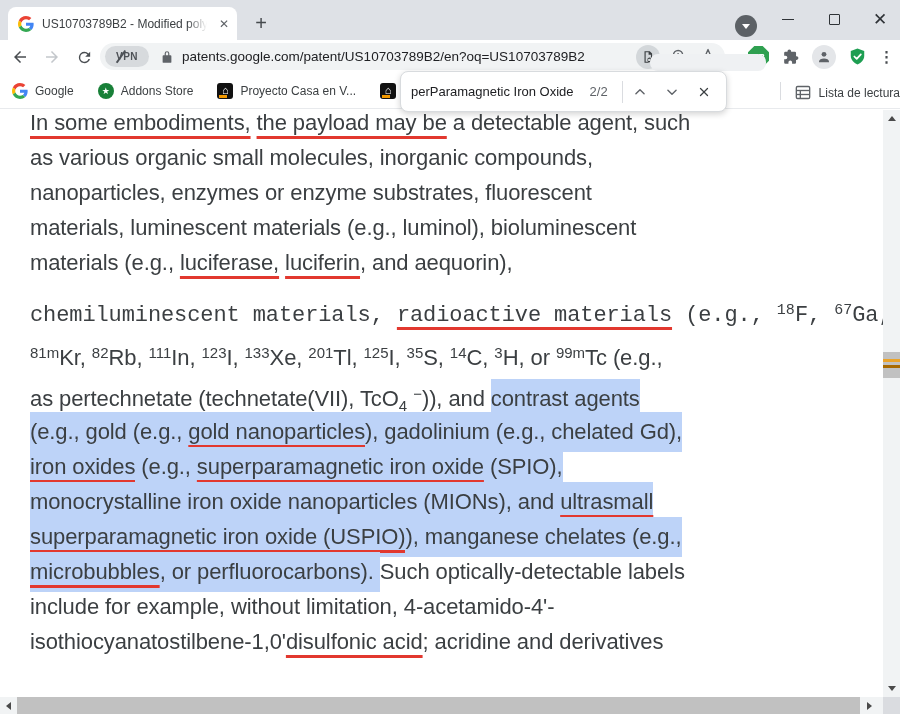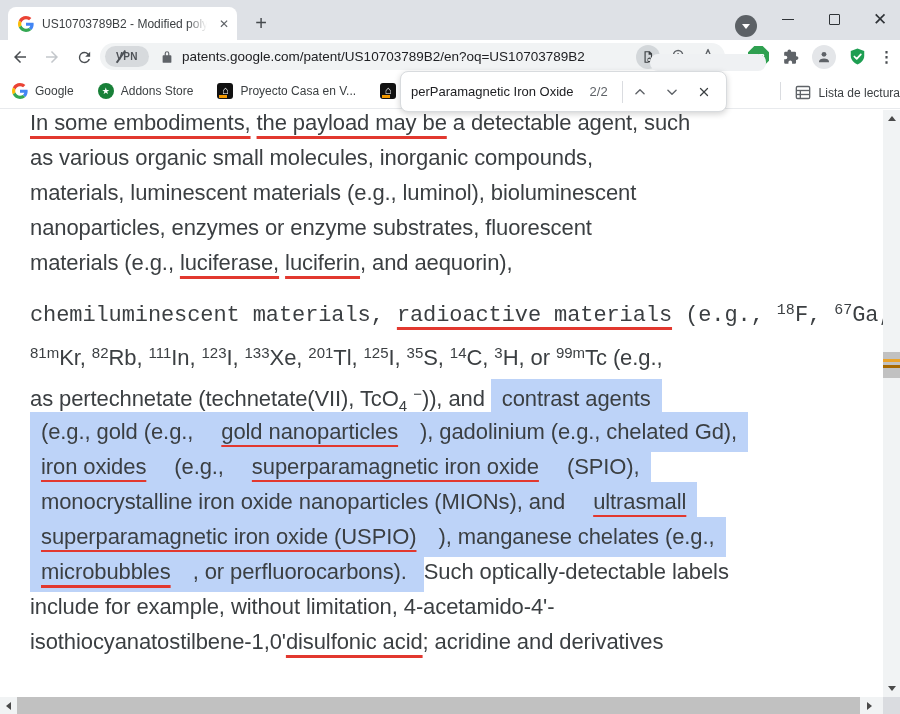--- a/index.html
+++ b/index.html
@@ -60,21 +60,21 @@
   .find-count{font-size:13px;color:#5f6368;margin-left:16px}
   .find-div{width:1px;height:22px;background:#dadce0;margin-left:14px}
   .find-btn{width:30px;height:30px;display:flex;align-items:center;justify-content:center;margin-left:2px}
 
   
   .content{position:absolute;left:0;top:110px;width:883px;bottom:17px;background:#fff;overflow:hidden}
   .patent-text{position:absolute;left:30px;top:-5px;width:700px;color:var(--txt)}
   .tline{height:35px;line-height:35px;font-size:22px;letter-spacing:-.1px;white-space:nowrap}
   .seg{white-space:pre}
   .ul{text-decoration:underline;text-decoration-color:var(--red);text-decoration-thickness:3px;text-underline-offset:6px;text-decoration-skip-ink:none}
-  .hl{background:var(--sel);padding:7px 11px 8px}
+  .hl{background:var(--sel);padding:7px 0 8px}
   .sup{font-size:15px;vertical-align:7px;letter-spacing:0}
   .sub{font-size:15px;vertical-align:-5px;letter-spacing:0}
 
   
   .vscroll{position:absolute;right:0;top:110px;width:17px;bottom:17px;background:var(--omnibox)}
   .vs-arrow{position:absolute;left:0;width:17px;height:17px;display:flex;align-items:center;justify-content:center}
   .tri-up{width:0;height:0;border-left:4px solid transparent;border-right:4px solid transparent;border-bottom:5px solid #4a4a4a}
   .tri-down{width:0;height:0;border-left:4px solid transparent;border-right:4px solid transparent;border-top:5px solid #4a4a4a}
   .tri-left{width:0;height:0;border-top:4px solid transparent;border-bottom:4px solid transparent;border-right:5px solid #4a4a4a}
   .tri-right{width:0;height:0;border-top:4px solid transparent;border-bottom:4px solid transparent;border-left:5px solid #4a4a4a}
@@ -248,22 +248,22 @@
         <line x1="6" y1="6" x2="18" y2="18" stroke="#3c4043" stroke-width="2.2" stroke-linecap="round"></line>
         <line x1="18" y1="6" x2="6" y2="18" stroke="#3c4043" stroke-width="2.2" stroke-linecap="round"></line>
       </svg>
   </div>
 </div>
 
 <div class="content">
   <div class="patent-text">
       <div class="tline"><span class="seg ul">In some embodiments,</span><span class="seg"> </span><span class="seg ul">the payload may be</span><span class="seg"> a detectable agent, such</span></div>
       <div class="tline"><span class="seg">as various organic small molecules, inorganic compounds,</span></div>
+      <div class="tline"><span class="seg">nanoparticles, enzymes or enzyme substrates, fluorescent</span></div>
       <div class="tline"><span class="seg">materials, luminescent materials (e.g., luminol), bioluminescent</span></div>
-      <div class="tline"><span class="seg">nanoparticles, enzymes or enzyme substrates, fluorescent</span></div>
       <div class="tline"><span class="seg">materials (e.g., </span><span class="seg ul">luciferase,</span><span class="seg"> </span><span class="seg ul">luciferin</span><span class="seg">, and aequorin),</span></div>
       <div class="tline" style="height: 42px; line-height: 42px; margin-top: 10px; font-family: Liberation Mono, monospace;"><span class="seg">chemiluminescent materials, </span><span class="seg ul">radioactive materials</span><span class="seg"> (e.g., </span><span class="seg sup">18</span><span class="seg">F, </span><span class="seg sup">67</span><span class="seg">Ga,</span></div>
       <div class="tline" style="height: 42px; line-height: 42px;"><span class="seg sup">81m</span><span class="seg">Kr, </span><span class="seg sup">82</span><span class="seg">Rb, </span><span class="seg sup">111</span><span class="seg">In, </span><span class="seg sup">123</span><span class="seg">I, </span><span class="seg sup">133</span><span class="seg">Xe, </span><span class="seg sup">201</span><span class="seg">Tl, </span><span class="seg sup">125</span><span class="seg">I, </span><span class="seg sup">35</span><span class="seg">S, </span><span class="seg sup">14</span><span class="seg">C, </span><span class="seg sup">3</span><span class="seg">H, or </span><span class="seg sup">99m</span><span class="seg">Tc (e.g.,</span></div>
       <div class="tline" style="height: 40px; line-height: 40px;"><span class="seg">as pertechnetate (technetate(VII), TcO</span><span class="seg sub">4</span><span class="seg"> </span><span class="seg sup">−</span><span class="seg">)), and </span><span class="seg hl">contrast agents</span></div>
       <div class="tline"><span class="seg hl">(e.g., gold (e.g., </span><span class="seg hl ul">gold nanoparticles</span><span class="seg hl">), gadolinium (e.g., chelated Gd),</span></div>
       <div class="tline"><span class="seg hl ul">iron oxides</span><span class="seg hl"> (e.g., </span><span class="seg hl ul">superparamagnetic iron oxide</span><span class="seg hl"> (SPIO),</span></div>
       <div class="tline"><span class="seg hl">monocrystalline iron oxide nanoparticles (MIONs), and </span><span class="seg hl ul">ultrasmall</span></div>
       <div class="tline"><span class="seg hl ul">superparamagnetic iron oxide (USPIO)</span><span class="seg hl">), manganese chelates (e.g.,</span></div>
       <div class="tline"><span class="seg hl ul">microbubbles</span><span class="seg hl">, or perfluorocarbons). </span><span class="seg">Such optically-detectable labels</span></div>
       <div class="tline"><span class="seg">include for example, without limitation, 4-acetamido-4'-</span></div>

